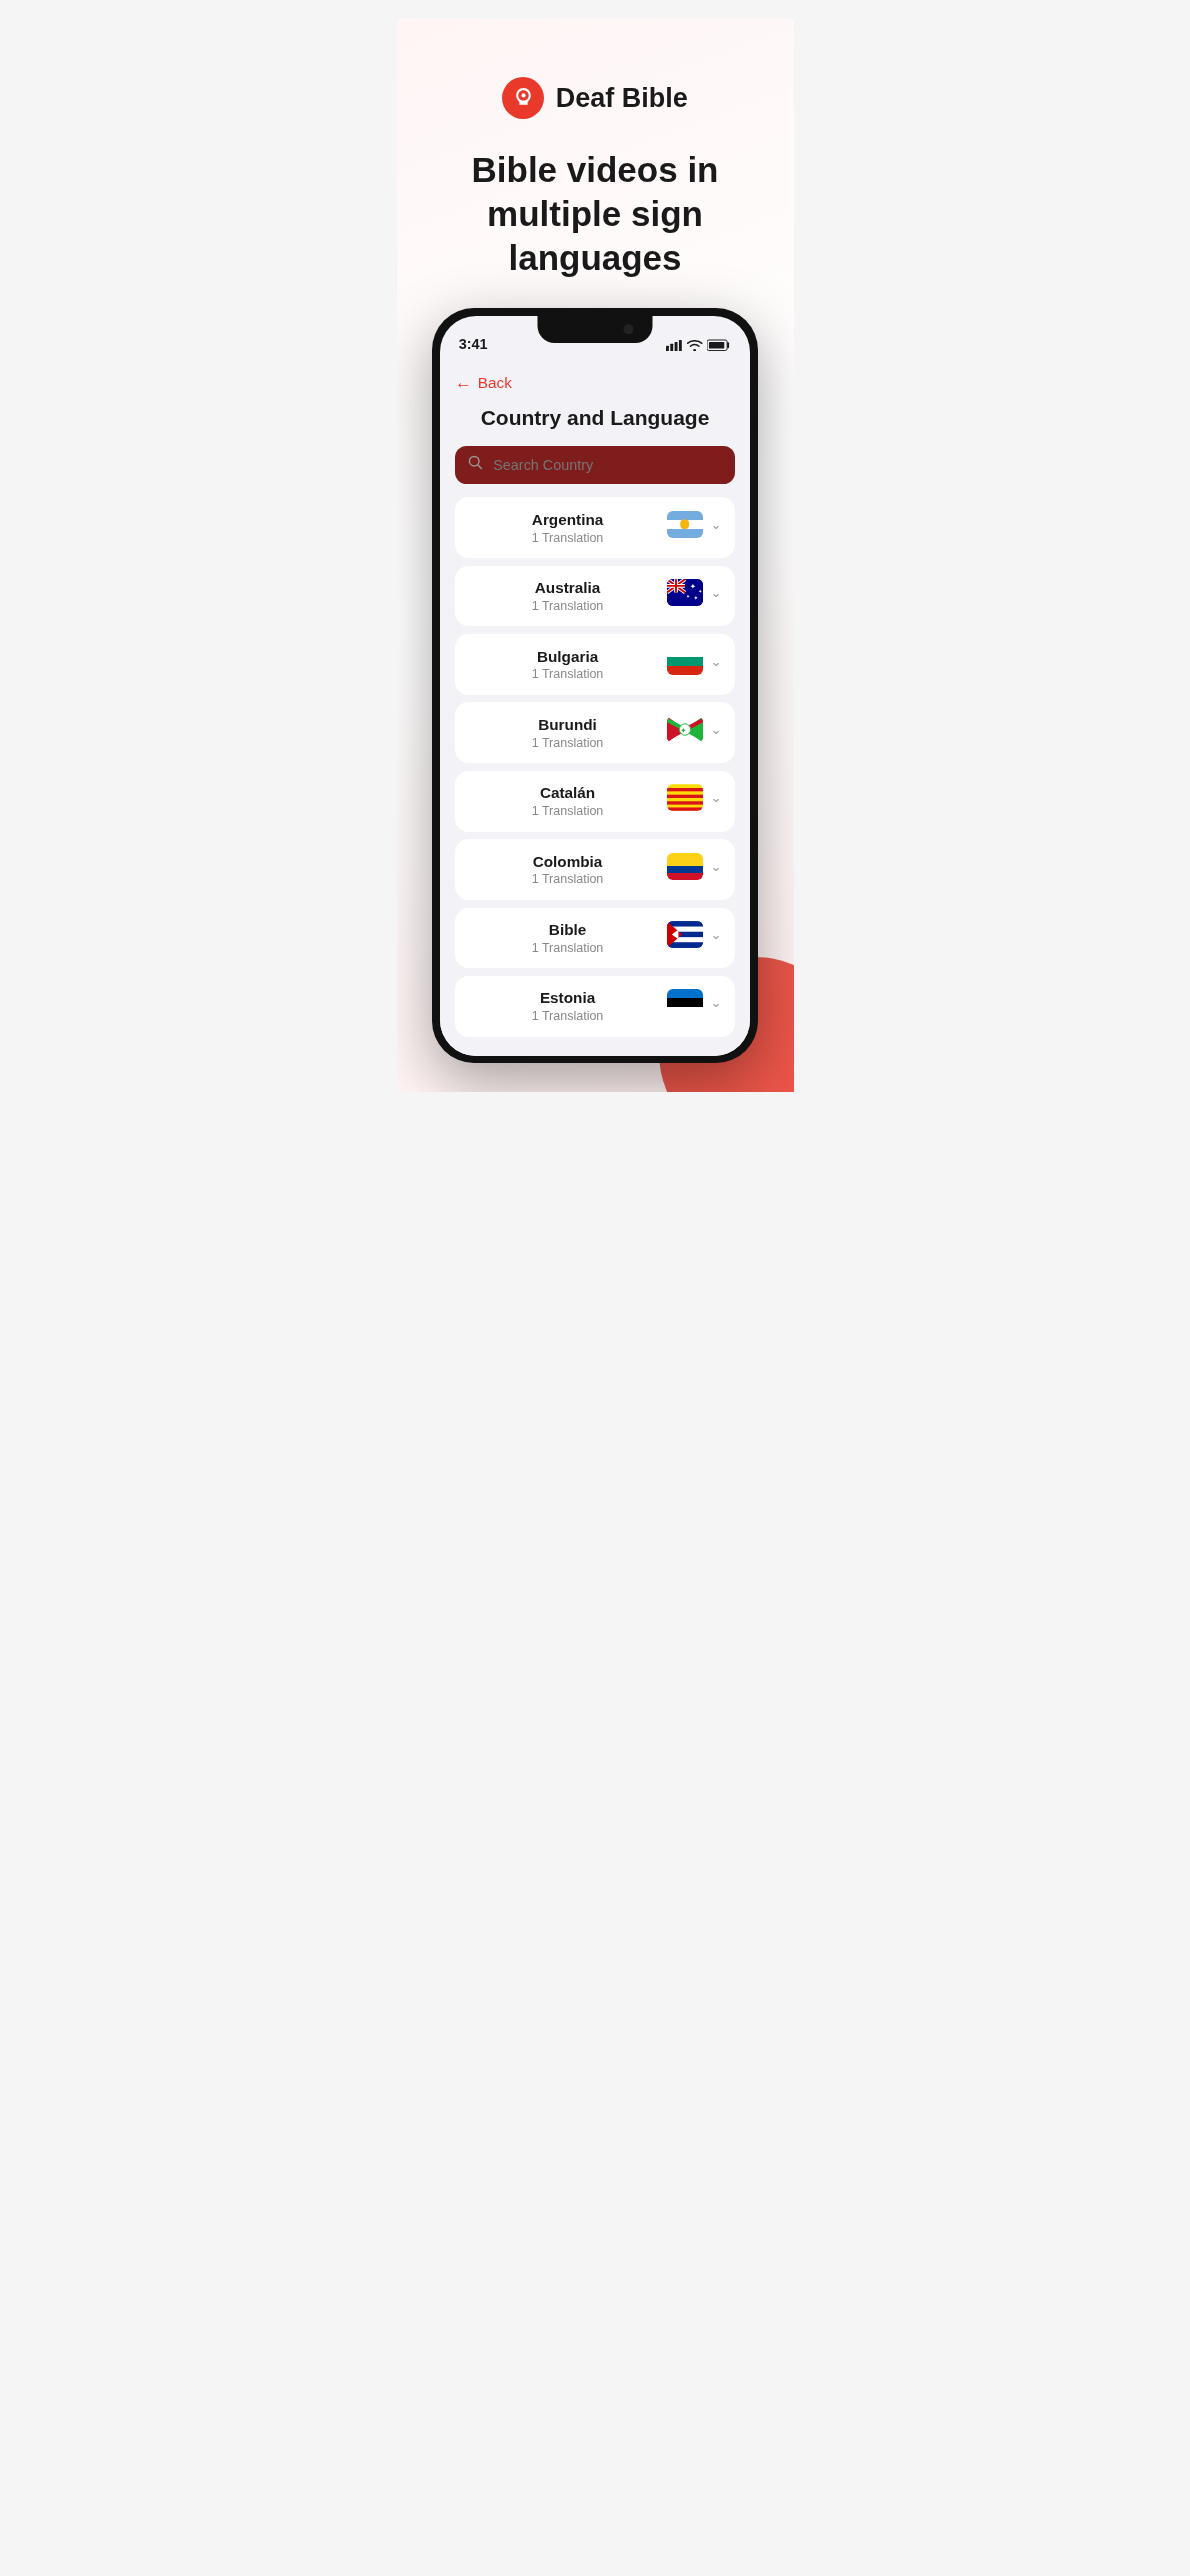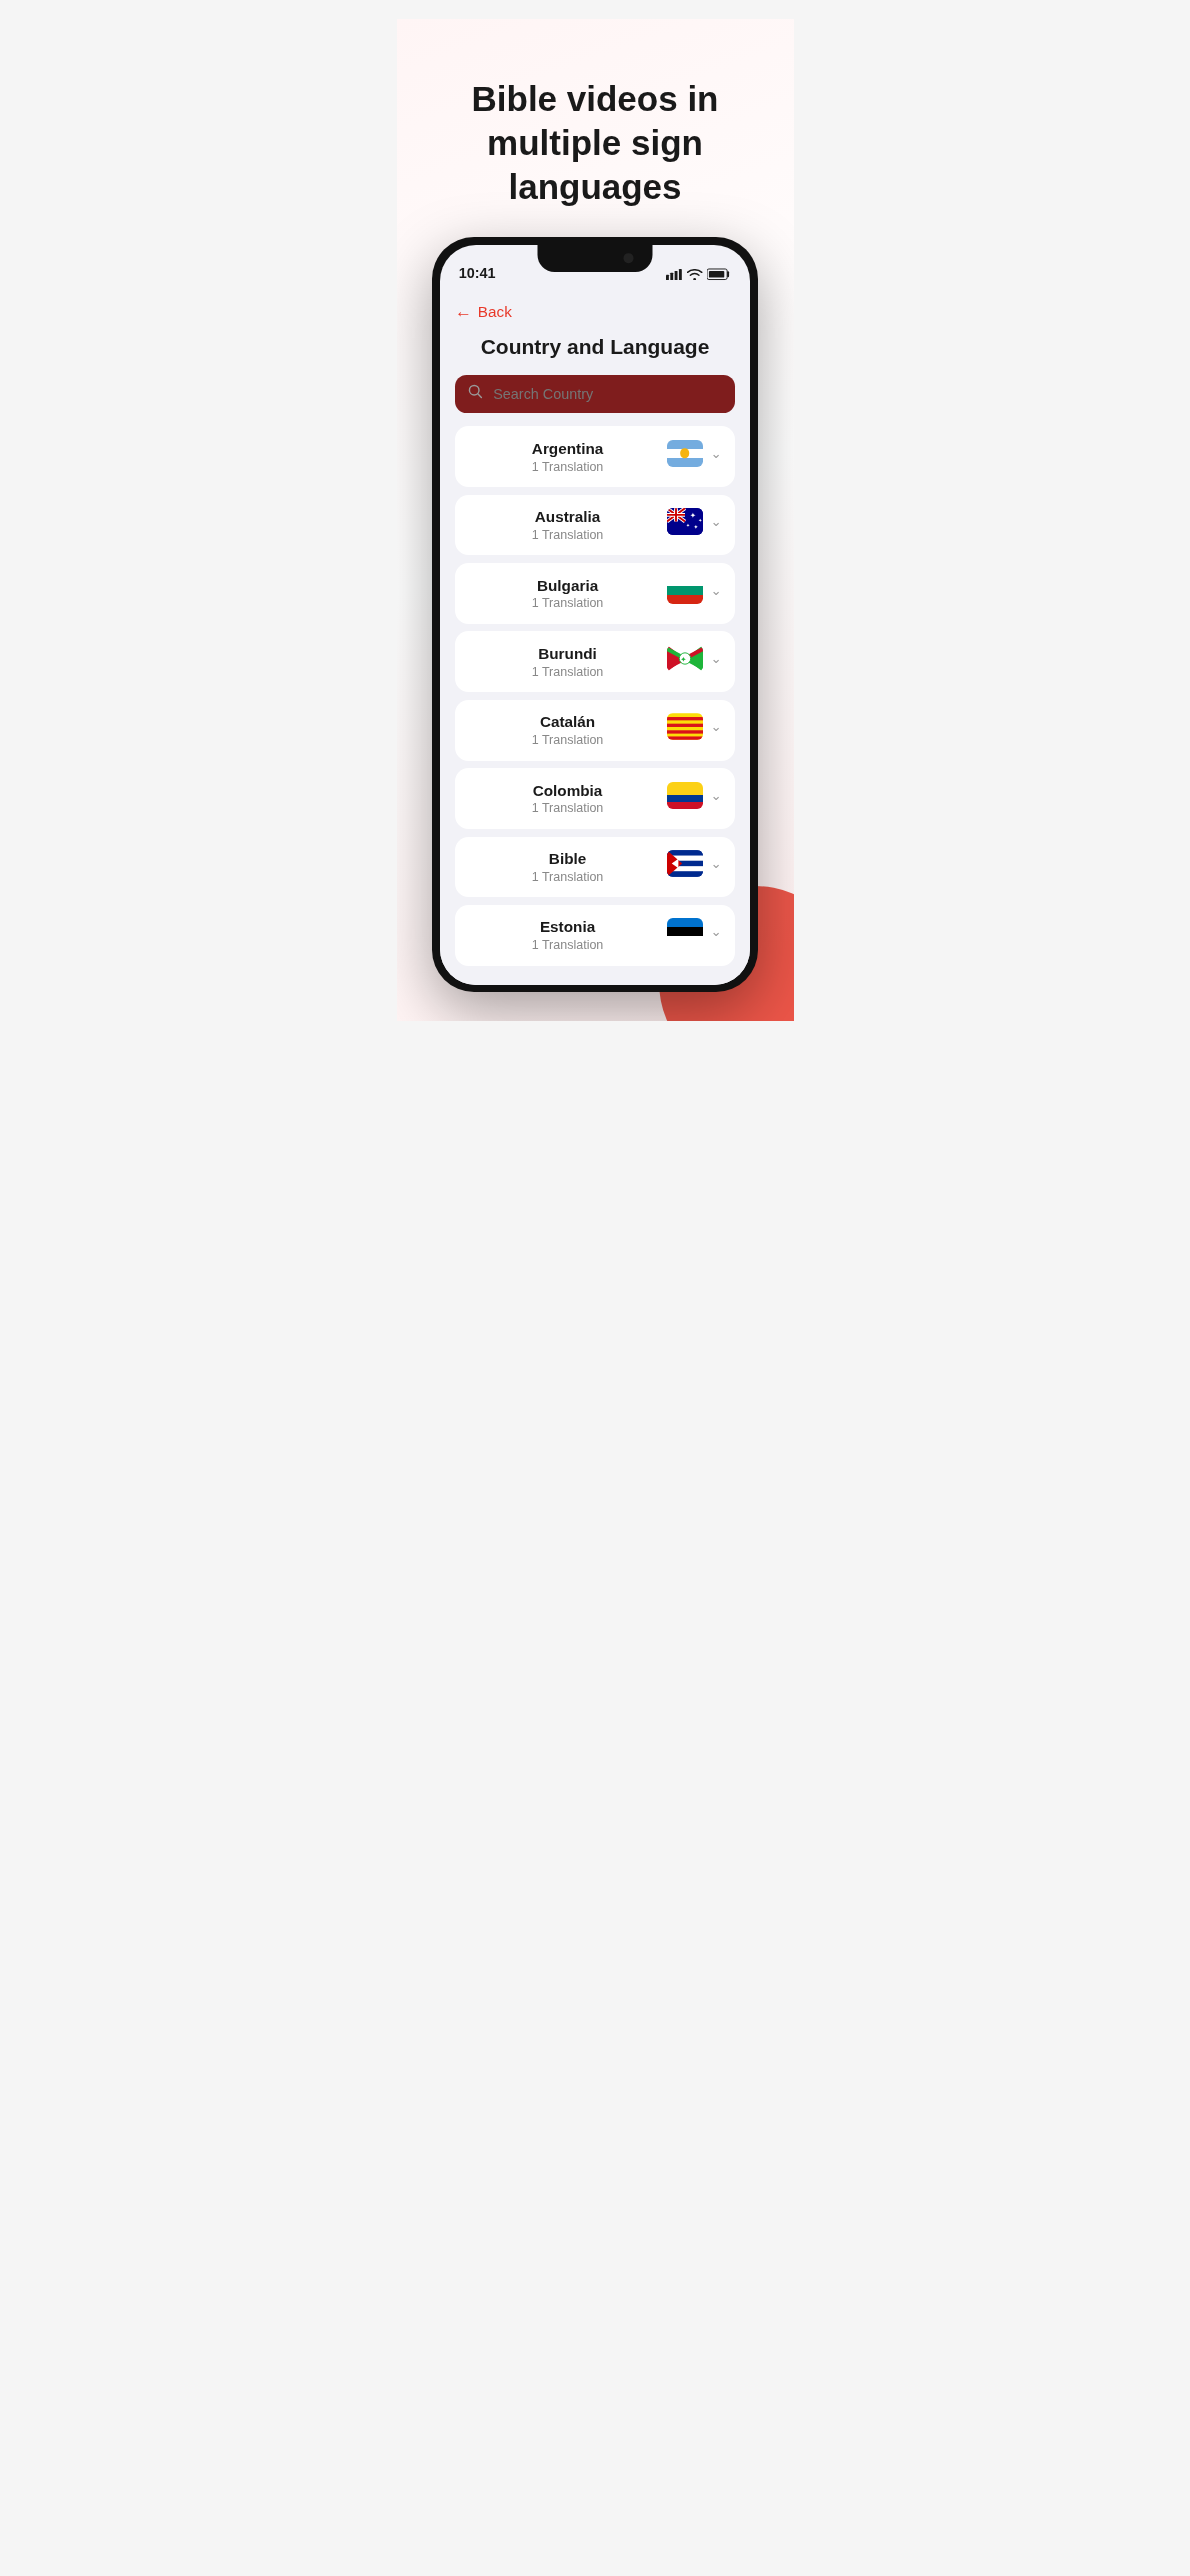--- a/index.html
+++ b/index.html
@@ -304,33 +304,42 @@
     .flag-estonia .e1 { flex: 1; background: #0072CE; }
     .flag-estonia .e2 { flex: 1; background: #000; }
     .flag-estonia .e3 { flex: 1; background: white; }
   </style>
 </head>
 <body>
 
 <div class="page-wrapper">
 
   <div class="hero-section">
+    <div class="logo-row">
+      <div class="logo-icon">
+        <svg viewBox="0 0 24 24">
+          <path d="M12 2C8 2 5 5 5 9c0 2.5 1.2 4.7 3 6.1V18h8v-2.9c1.8-1.4 3-3.6 3-6.1 0-4-3-7-7-7zm0 2c2.8 0 5 2.2 5 5s-2.2 5-5 5-5-2.2-5-5 2.2-5 5-5z"></path>
+          <circle cx="12" cy="9" r="2"></circle>
+        </svg>
+      </div>
+      <span class="logo-text">Deaf Bible</span>
+    </div>
 
     <h1 class="hero-title">Bible videos in multiple sign languages</h1>
 
     <div class="phone-container">
       <div class="phone">
         <div class="phone-inner">
 
           <div class="notch">
             <div class="notch-camera"></div>
           </div>
 
           <div class="status-bar">
-            <span class="status-time">10:41</span>
+            <span class="status-time">3:41</span>
             <div class="status-icons">
 
               <svg width="16.3" height="11.5" viewBox="0 0 17 12">
                 <rect x="0" y="6" width="3" height="6" rx="0.5" fill="#1a1a1a"></rect>
                 <rect x="4.5" y="4" width="3" height="8" rx="0.5" fill="#1a1a1a"></rect>
                 <rect x="9" y="2" width="3" height="10" rx="0.5" fill="#1a1a1a"></rect>
                 <rect x="13.5" y="0" width="3" height="12" rx="0.5" fill="#1a1a1a"></rect>
               </svg>
 
               <svg width="15.3" height="11.5" viewBox="0 0 16 12">

